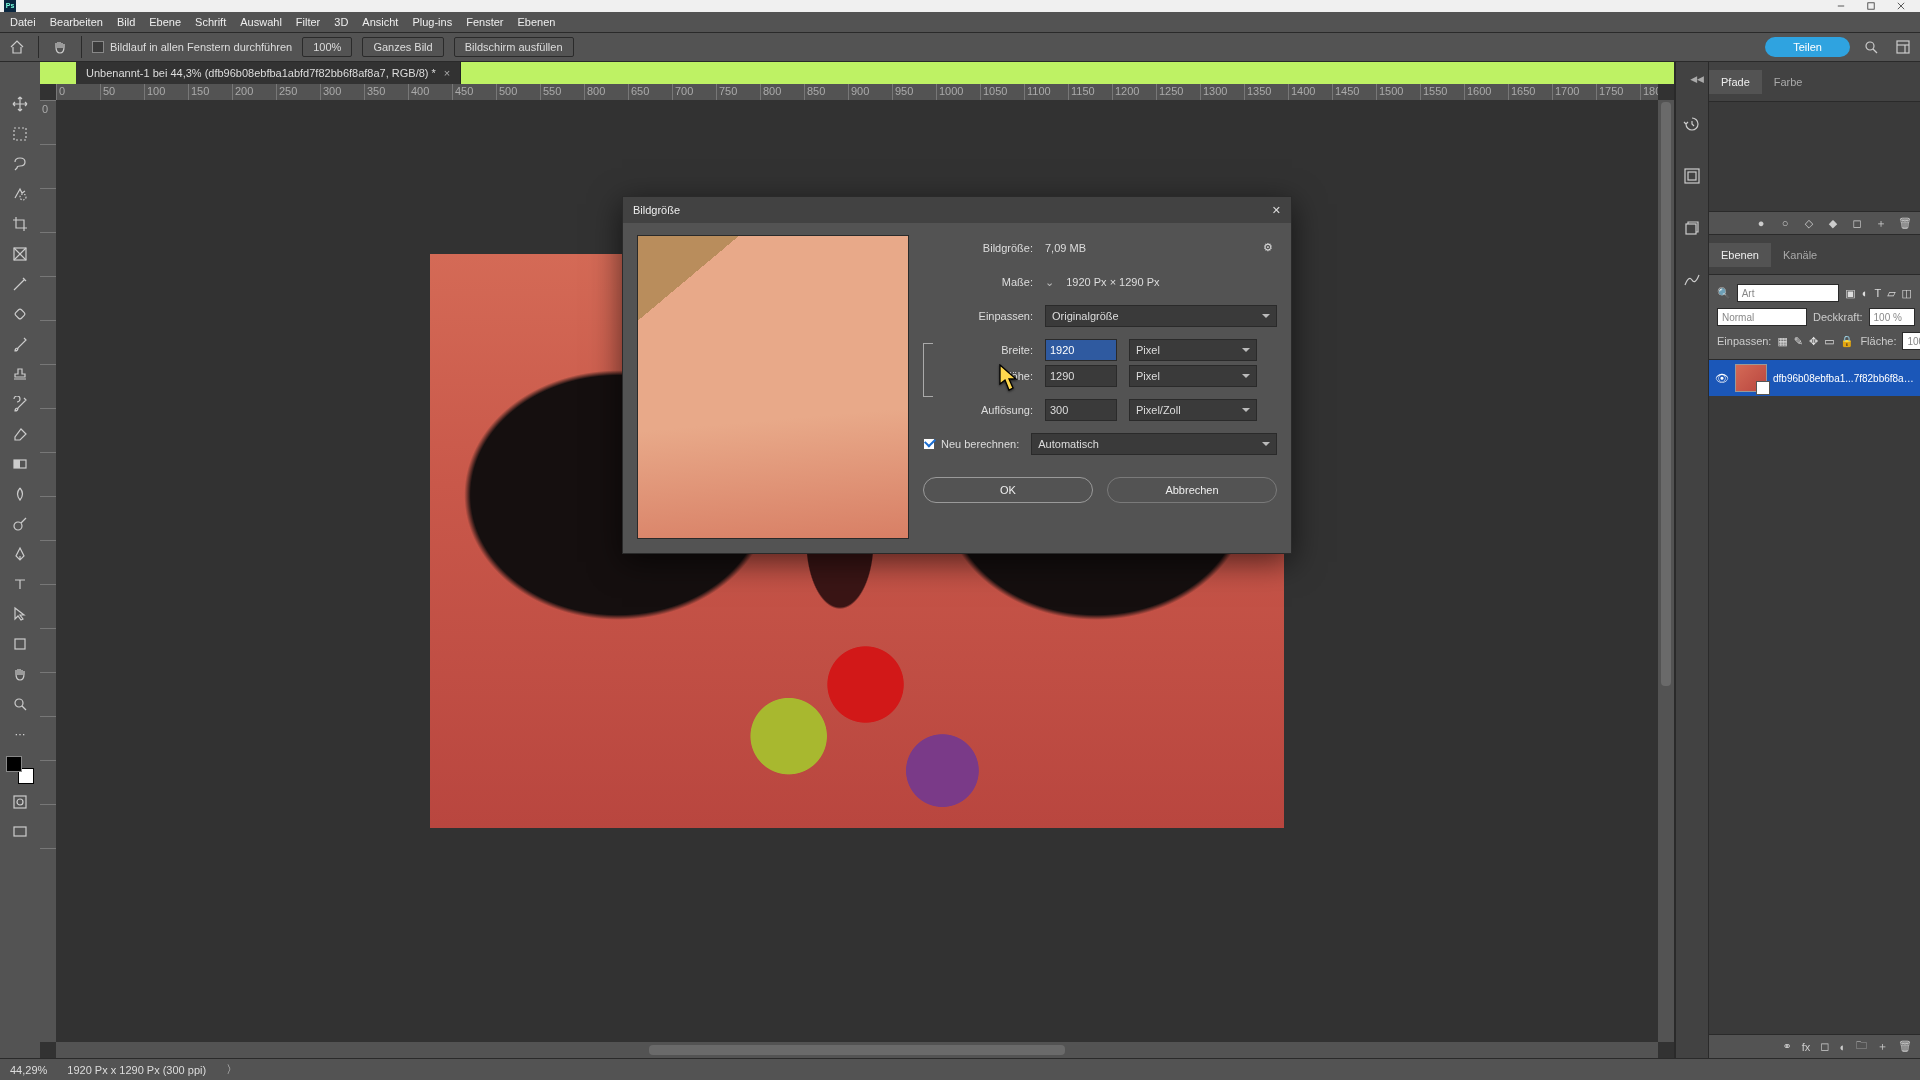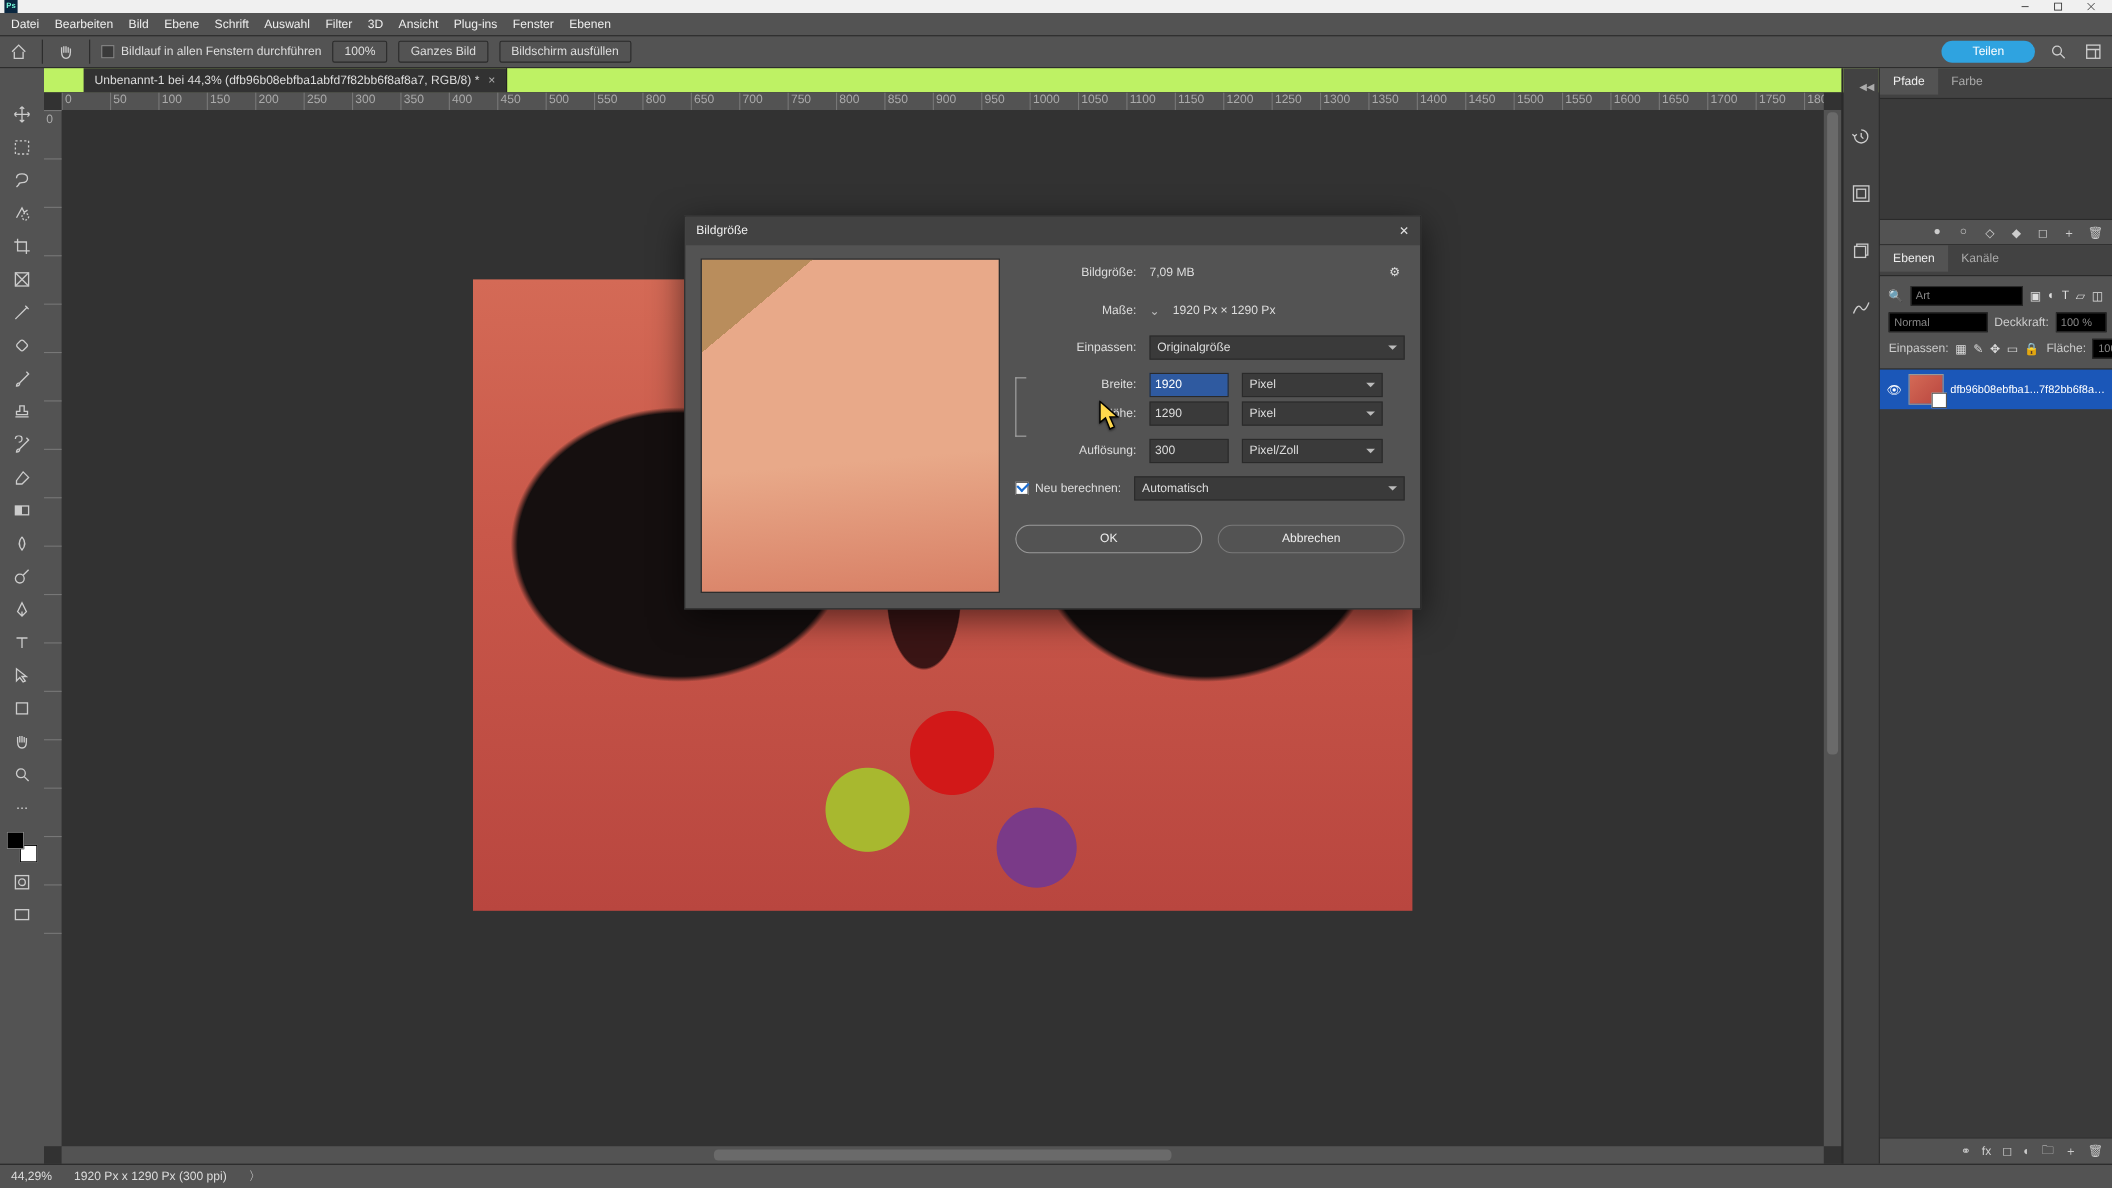--- a/index.html
+++ b/index.html
@@ -56,28 +56,28 @@
 .scrollbar-h { position: absolute; left: 16px; right: 16px; bottom: 0; height: 16px; background: #535353; }
 .scrollbar-h .thumb { position: absolute; left: 37%; width: 26%; top: 3px; bottom: 3px; background: #6a6a6a; border-radius: 4px; }
 .scrollbar-v { position: absolute; top: 16px; right: 0; bottom: 16px; width: 16px; background: #535353; }
 .scrollbar-v .thumb { position: absolute; top: 2px; height: 62%; left: 3px; right: 3px; background: #6a6a6a; border-radius: 4px; }
 
 
 .dock-divider { position:absolute; top:62px; right:244px; width:2px; bottom:22px; background:#2a2a2a; }
 .collapse-arrows { position: absolute; top: 62px; right: 212px; width: 32px; background: #424242; bottom:22px; display:flex; flex-direction:column; align-items:center; padding-top:12px; gap:28px; }
 .collapse-arrows .ci { width:24px; height:24px; display:flex; align-items:center; justify-content:center; color:#ccc; }
 .right-dock { position: absolute; top: 62px; right: 0; width: 212px; bottom: 22px; background: #535353; border-left: 1px solid #2a2a2a; display:flex; flex-direction:column; }
-.panel-tabs { display:flex; height:28px; align-items:flex-start; border-bottom:1px solid #2a2a2a; background:#424242; }
+.panel-tabs { display:flex; height:40px; align-items:center; border-bottom:1px solid #2a2a2a; background:#424242; }
 .panel-tabs .ptab { padding: 6px 12px; color:#aaa; }
 .panel-tabs .ptab.active { background:#535353; color:#eee; }
 .icon-row { display:flex; justify-content:flex-end; gap:10px; padding:4px 8px; border-bottom:1px solid #2a2a2a; }
 .icon-row .ic { width:14px;height:14px; display:flex;align-items:center;justify-content:center; color:#ccc;}
 .panel-body { flex:0 0 auto; padding:6px 8px; }
 .panel-row { display:flex; align-items:center; gap:6px; height:24px; }
-.panel-row .sel { flex:1; background:#000000; border:1px solid #2a2a2a; height:18px; padding:0 4px; color:#888; font-size:10px; display:flex;align-items:center;}
+.panel-row .sel { flex:1; background:#ffffff; border:1px solid #2a2a2a; height:18px; padding:0 4px; color:#888; font-size:10px; display:flex;align-items:center;}
 .panel-row label{ color:#ccc; }
 .layer-list { flex:1; background:#3a3a3a; border-top:1px solid #2a2a2a; }
 .layer-item { display:flex; align-items:center; gap:6px; height:36px; background:#1b57b8; padding:0 6px; color:#fff;}
 .layer-item .eye{width:14px;}
 .layer-item .thumb{width:32px;height:28px;background:linear-gradient(135deg,#d46a56,#b9463f); border:1px solid #999; position:relative;}
 .layer-item .thumb::after{content:""; position:absolute; right:-4px; bottom:-4px; width:12px;height:12px; background:#fff; border:1px solid #555;}
 .layer-item .lname{ font-size:10px; white-space:nowrap; overflow:hidden; text-overflow:ellipsis; flex:1;}
 .layer-foot { height:24px; display:flex; align-items:center; justify-content:flex-end; gap:10px; padding:0 8px; border-top:1px solid #2a2a2a;}
 .layer-foot .ic{color:#ccc;}
 

